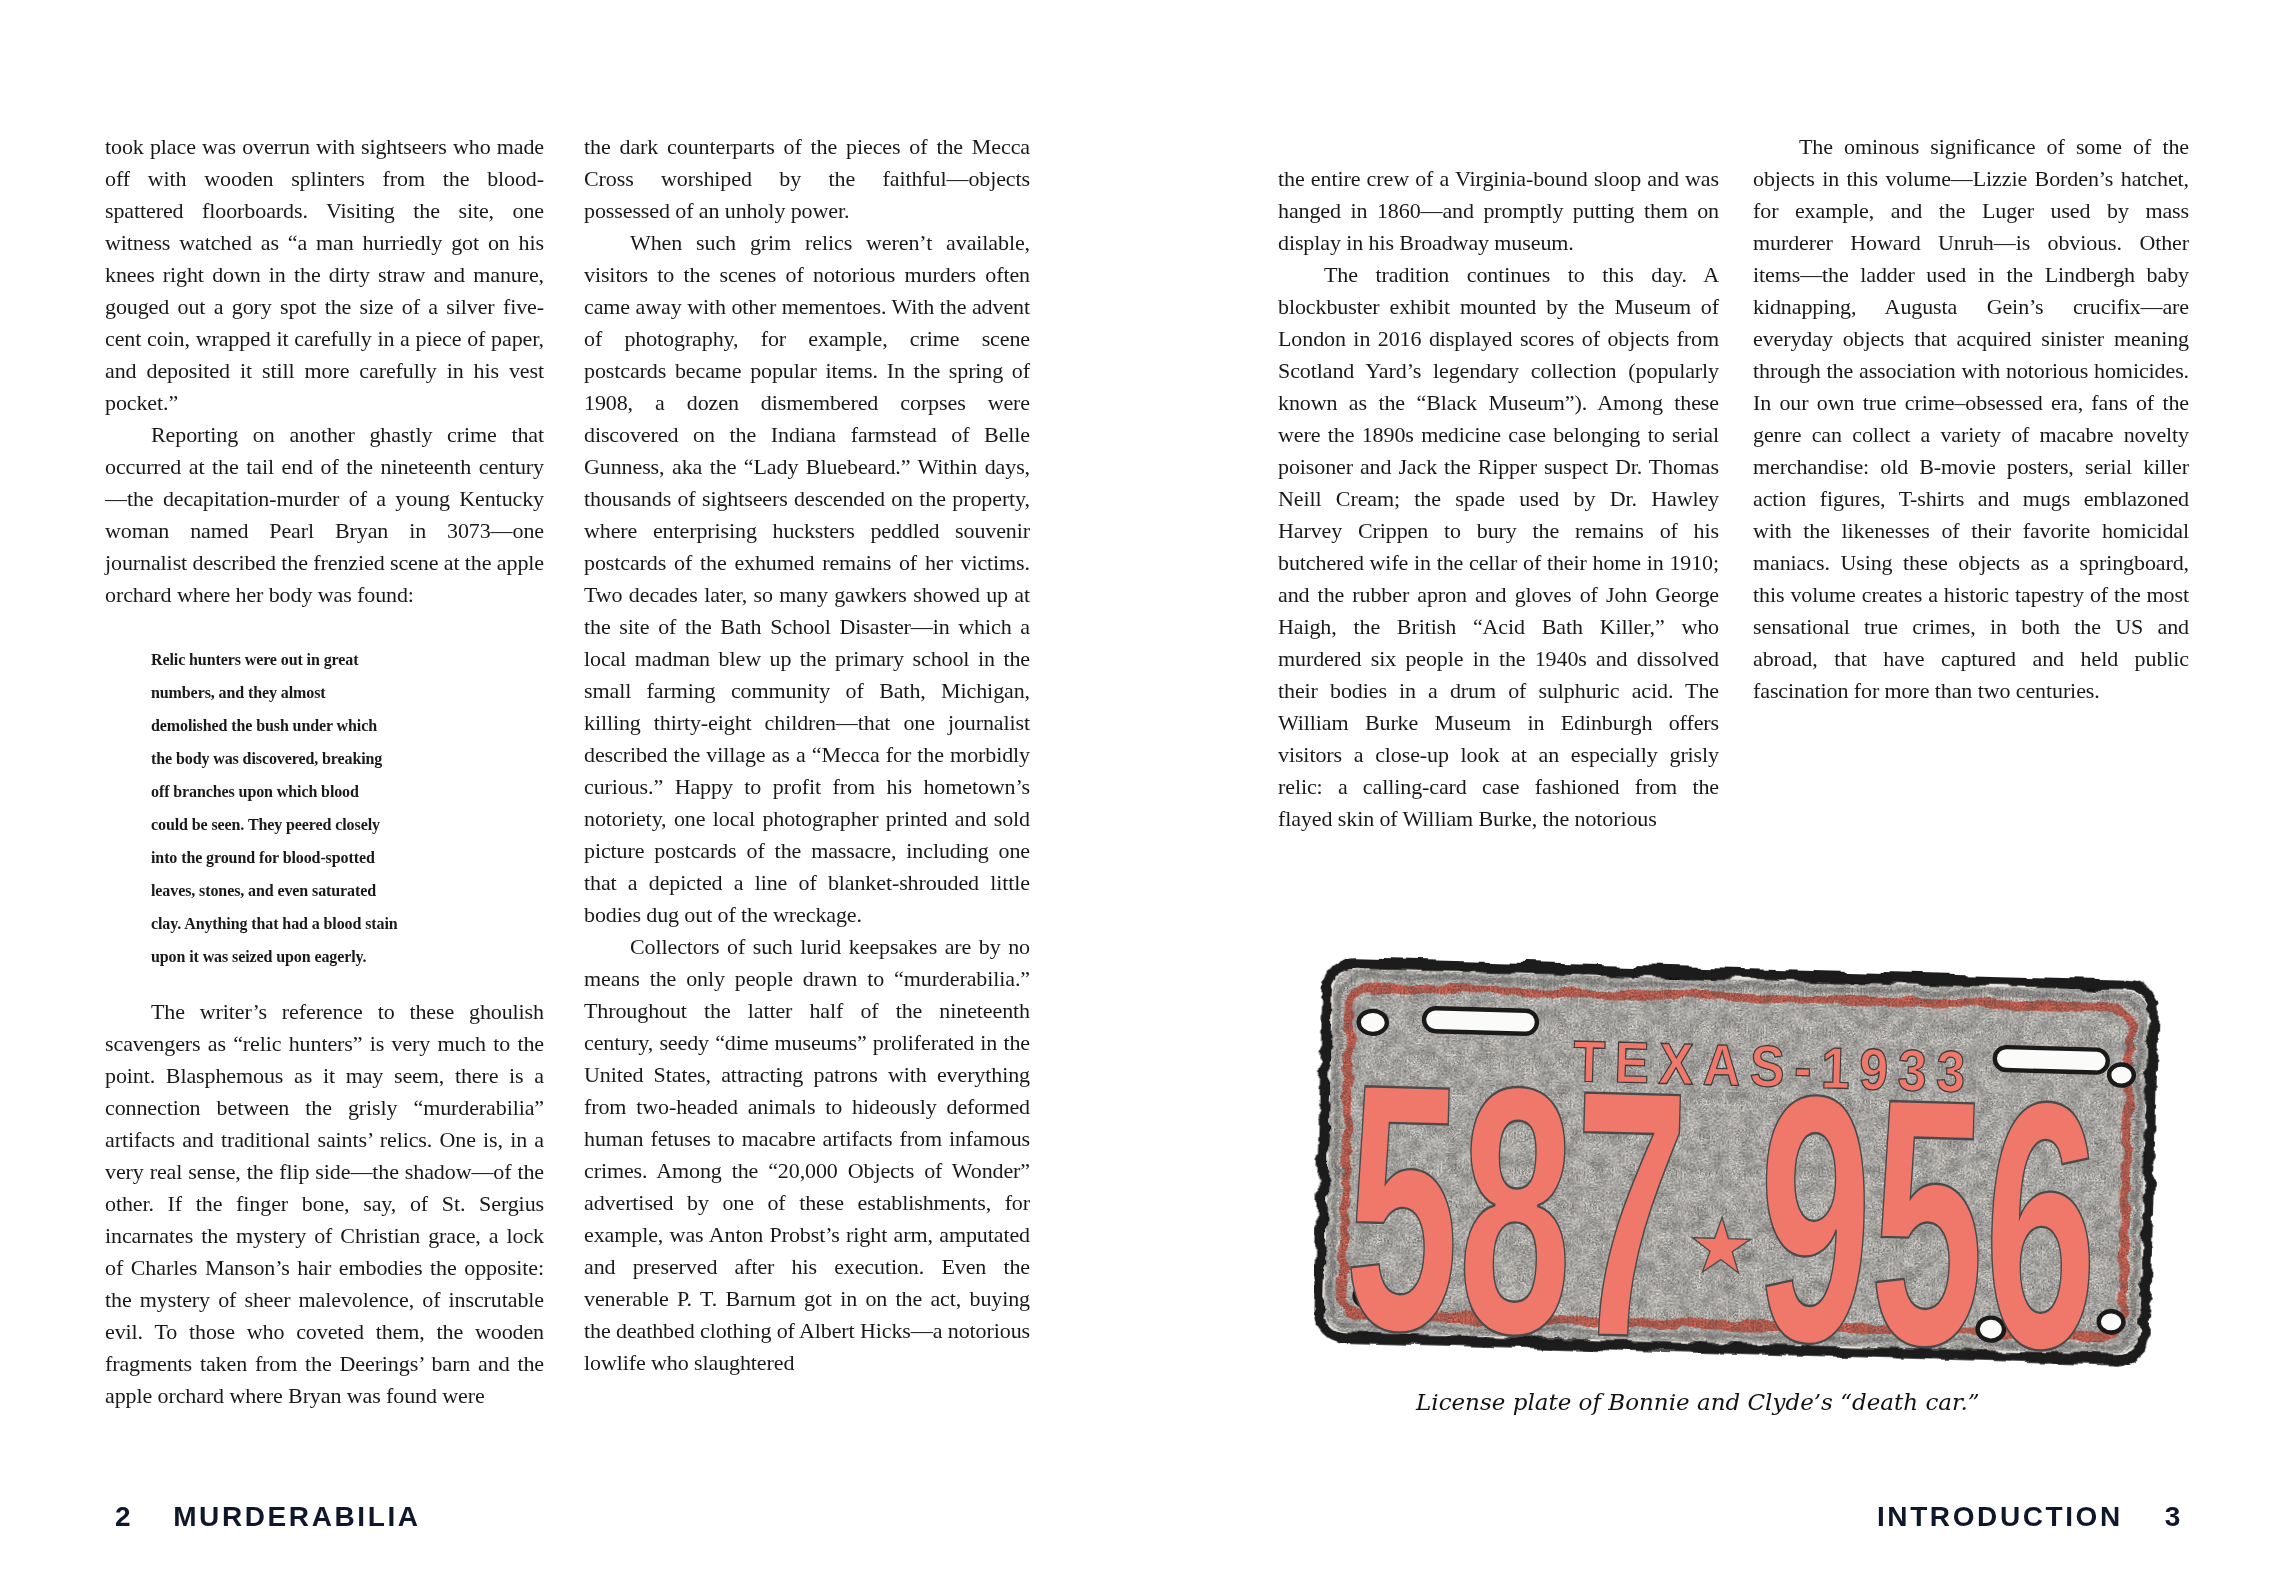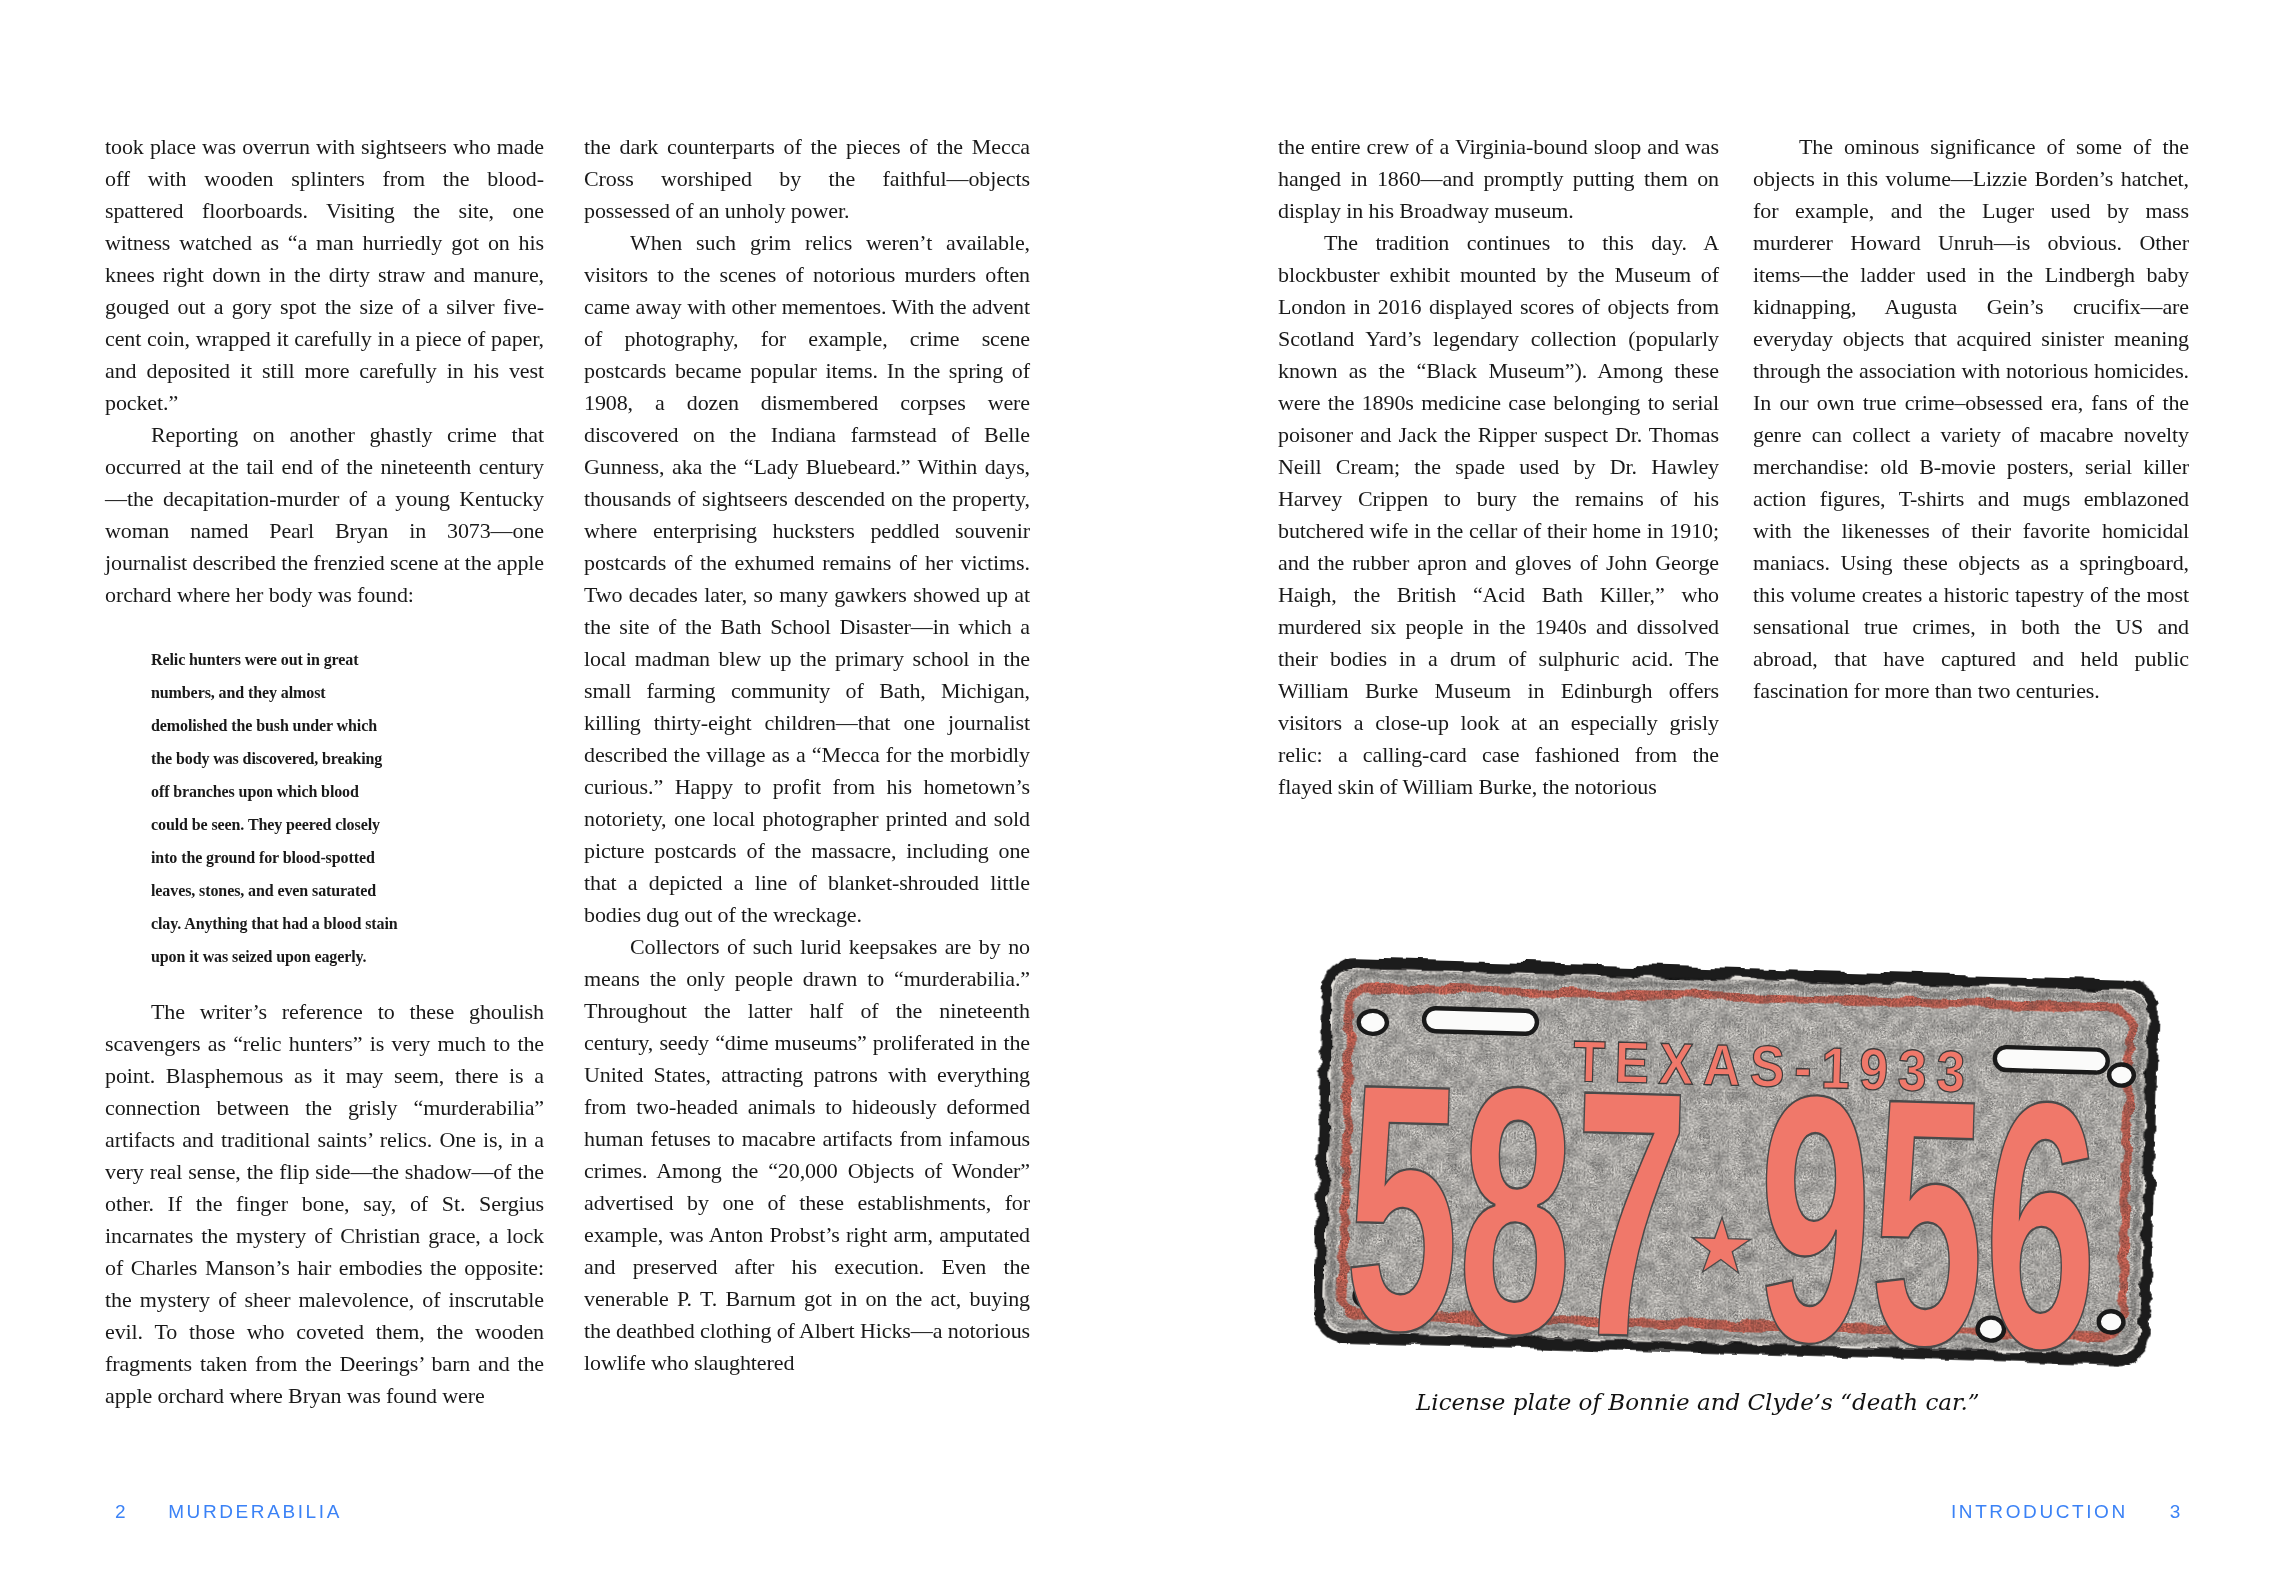--- a/index.html
+++ b/index.html
@@ -8,33 +8,33 @@
     font-family:"Liberation Serif","DejaVu Serif",serif;color:#191919;
     -webkit-font-smoothing:antialiased;
   }
   .page{position:absolute;inset:0;}
   .col{
     position:absolute;top:131px;text-align:justify;
     font-size:22px;line-height:32px;letter-spacing:-0.1px;
   }
   .col-1{left:105px;width:439px;}
   .col-2{left:584px;width:446px;}
-  .col-3{left:1278px;width:441px;}
+  .col-3{left:1278px;width:441px;margin-top:32px;}
   .col-4{left:1753px;width:436px;}
   .body-p{margin:0;text-indent:46px;}
   .body-p.first{text-indent:0;}
   .quote{
     margin:32px 0 23px 0;padding:0 5.3px 0 46px;
     font-weight:bold;text-align:left;white-space:pre-line;
     font-size:16px;line-height:33px;
   }
   .folio{
     position:absolute;top:1501px;
     font-family:"Liberation Sans","DejaVu Sans",sans-serif;
-    font-weight:normal;font-size:19px;letter-spacing:2.6px;color:#3b82f6;
+    font-weight:bold;font-size:28px;letter-spacing:2.6px;color:#0f172a;
     white-space:nowrap;
   }
   .folio-left{left:115px;}
   .folio-left .running-head{margin-left:40px;}
   .folio-right{right:112px;}
   .folio-right .page-num{margin-left:42px;}
   .plate-figure{position:absolute;left:1314px;top:955px;width:849px;height:427px;margin:0;}
   .plate-figure svg{display:block;width:849px;height:427px;}
   .figcaption{
     position:absolute;left:1416px;top:1368px;

